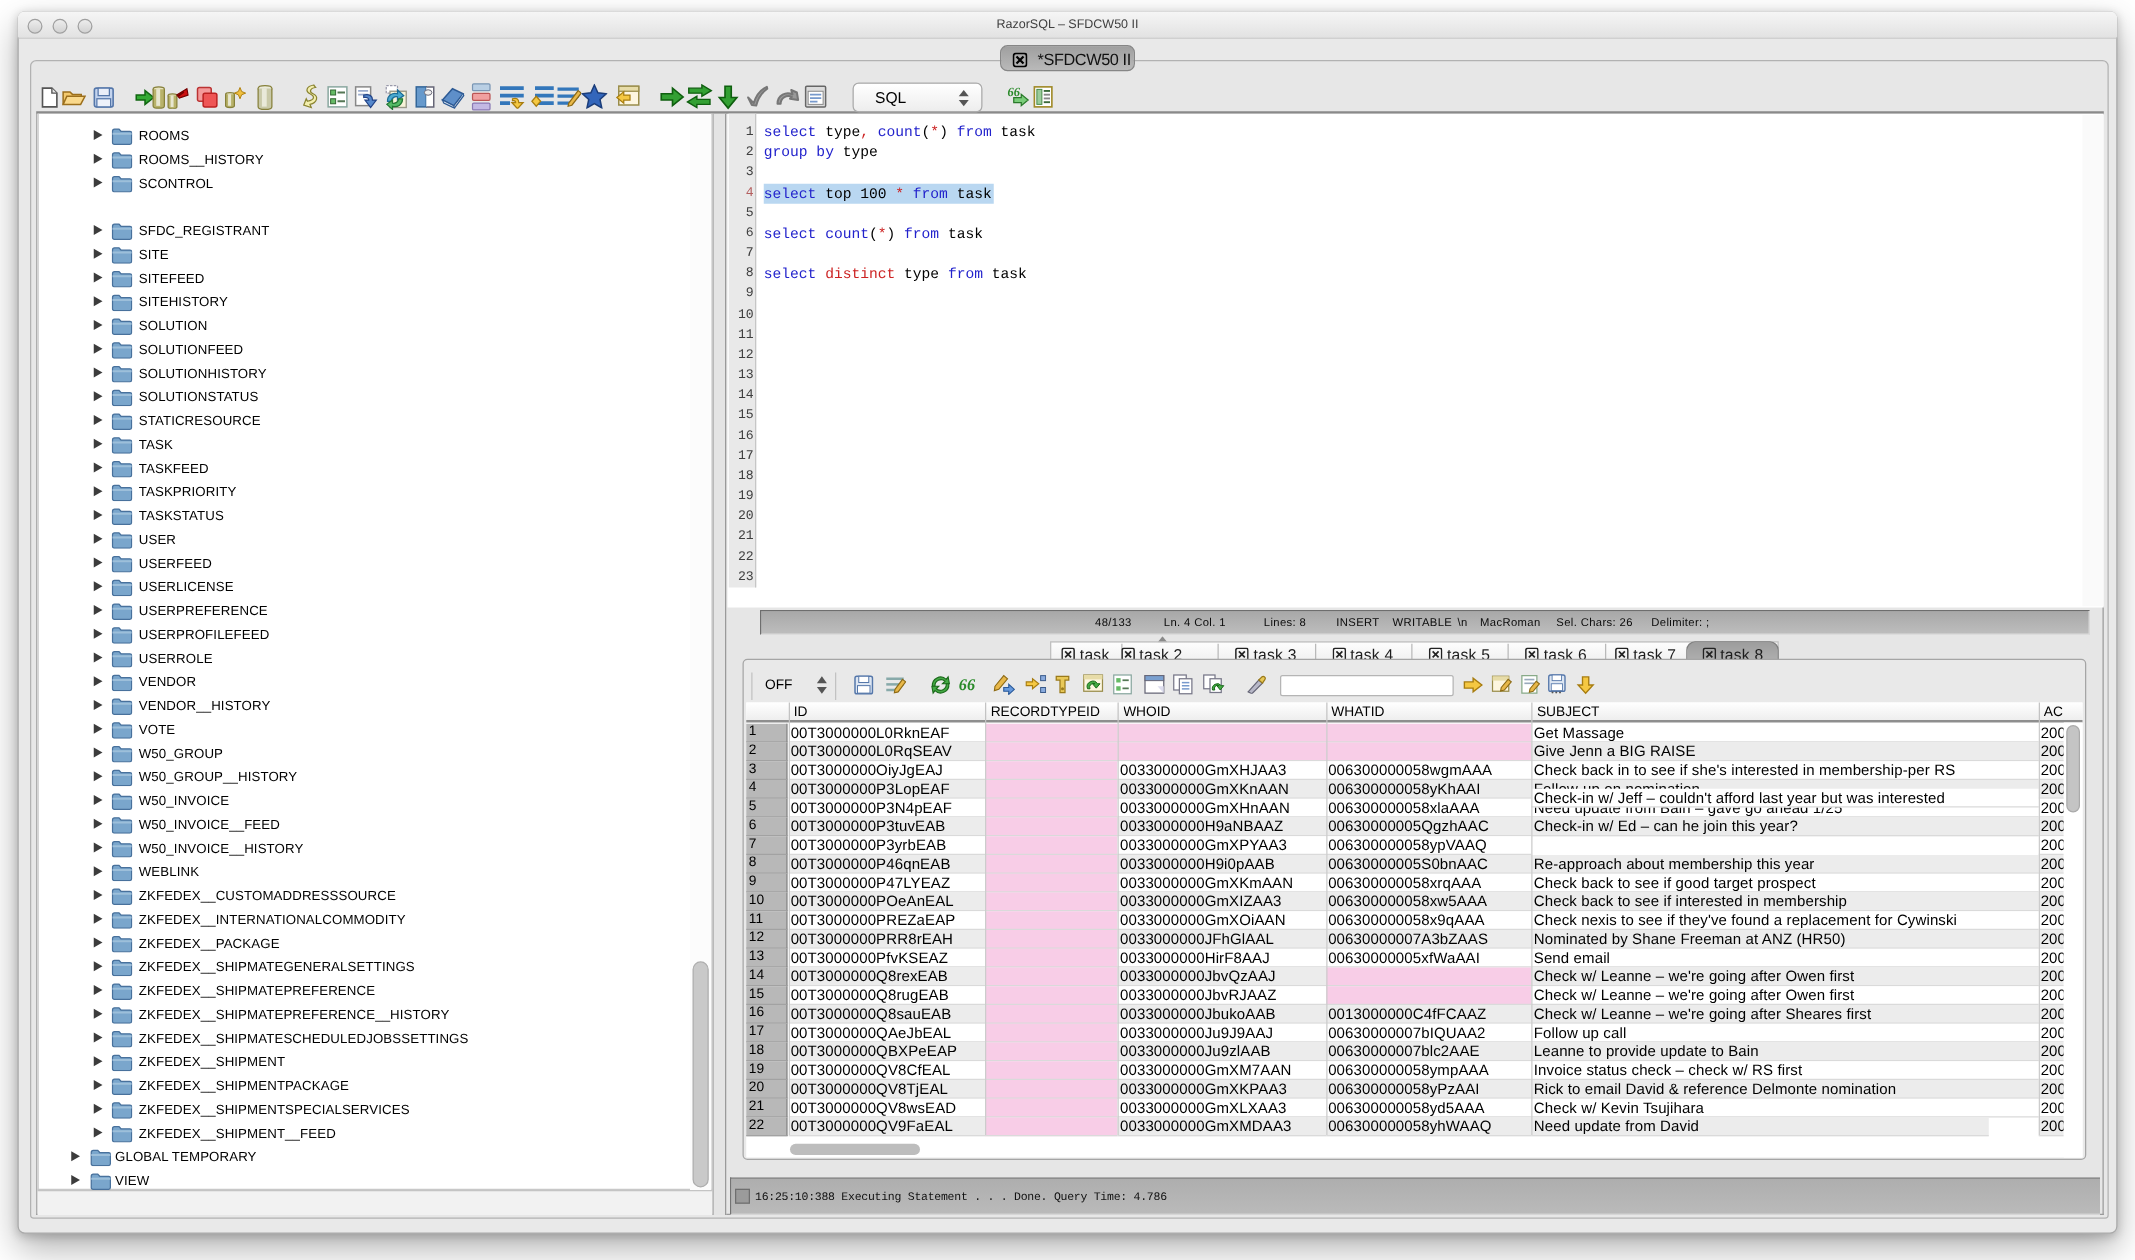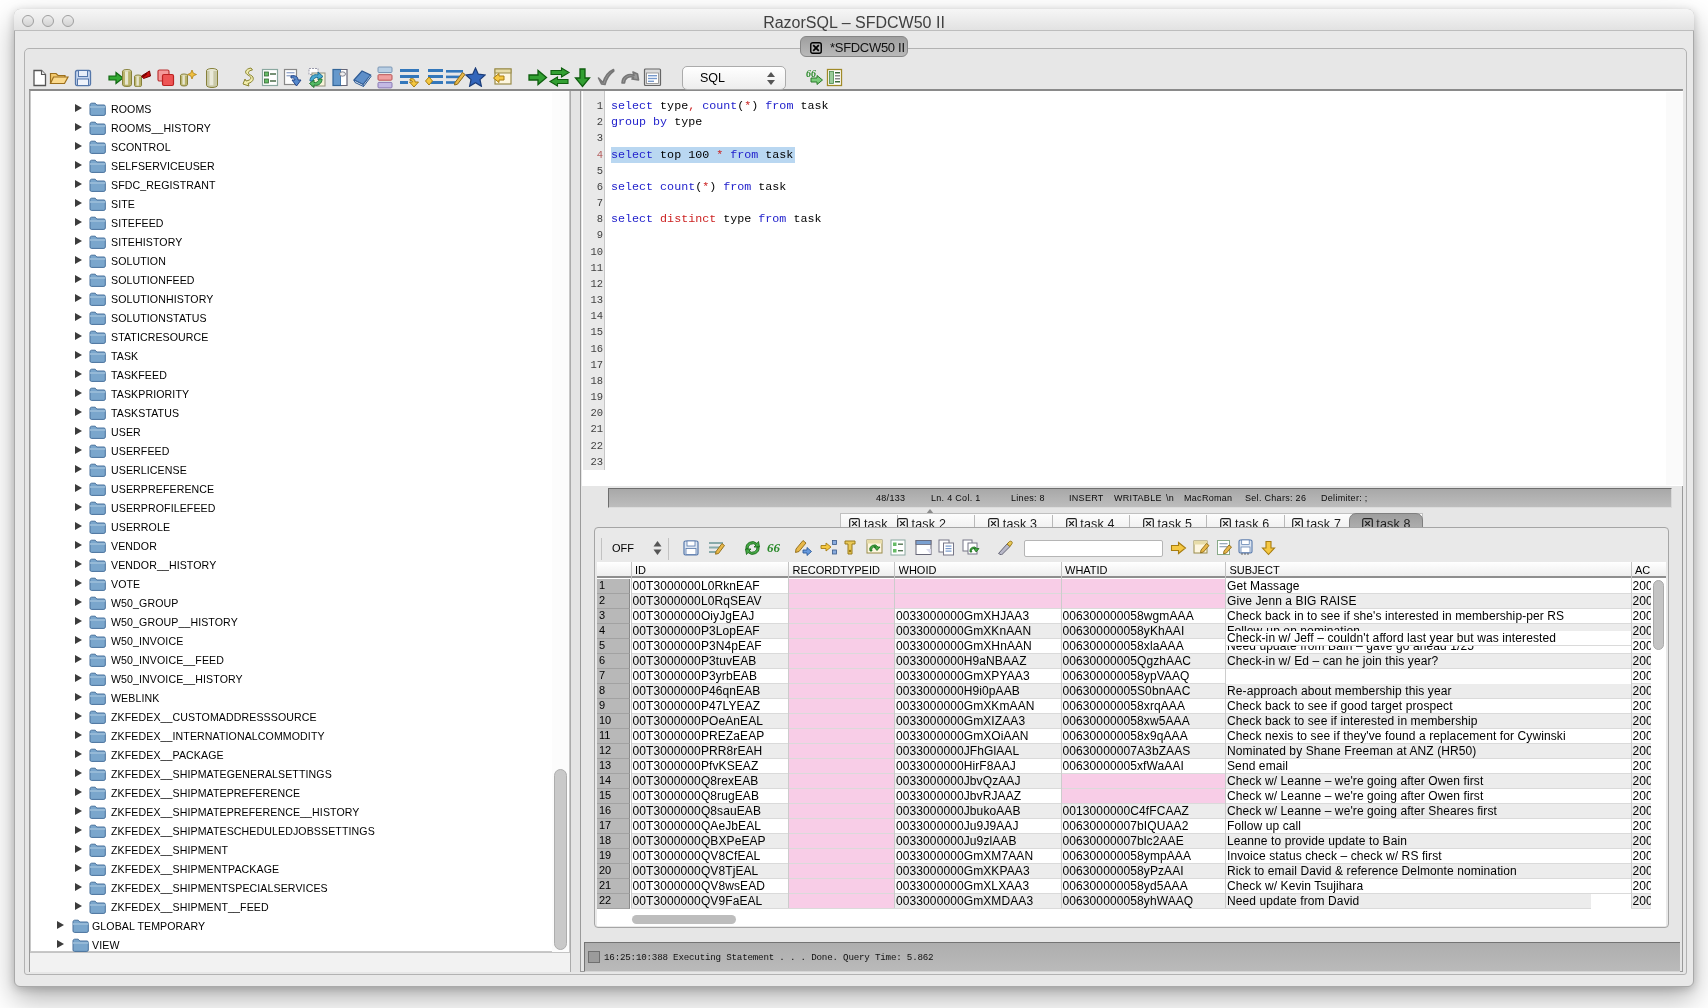--- a/index.html
+++ b/index.html
@@ -6,21 +6,21 @@
 #page { position:relative; width:1708px; height:1008px; overflow:hidden; }
 .abs { position:absolute; }
 #win { left:14px; top:9px; width:1680px; height:978px; background:#e9e9e9;
   border:1px solid #a9a9a9; border-radius:6px;
   box-shadow:0 12px 28px rgba(0,0,0,0.30), 0 2px 8px rgba(0,0,0,0.18); }
 #titlebar { left:14px; top:9px; width:1680px; height:22px;
   background:linear-gradient(#f6f6f6,#e2e2e2); border-bottom:1px solid #bdbdbd;
   border-radius:6px 6px 0 0; }
 .tl { top:15px; width:12px; height:12px; border-radius:50%;
   background:linear-gradient(#ededed,#d2d2d2); border:1px solid #9f9f9f; }
-#wtitle { top:14px; left:754px; width:200px; text-align:center; font-size:16px; color:#404040; }
+#wtitle { top:14px; left:754px; width:200px; text-align:center; font-size:10px; color:#404040; }
 #innerpanel { left:24px; top:48px; width:1663px; height:927px; background:#e7e7e7;
   border:1px solid #b2b2b2; border-radius:5px 5px 3px 3px; }
 #doctab { left:800px; top:36px; width:108px; height:21px;
   background:linear-gradient(#9f9f9f,#b9b9b9); border:1px solid #868686; border-radius:6px;
   font-size:13px; color:#111; }
 #doctab span.lbl { position:absolute; left:29px; top:3px; white-space:nowrap; letter-spacing:-0.3px; }
 
 #central { left:29px; top:89px; width:1654px; height:883px; background:#e6e6e6;
   border-top:2px solid #8a8a8a; border-left:1px solid #9a9a9a; border-right:1px solid #9a9a9a; border-bottom:1px solid #9a9a9a; }
 
@@ -256,28 +256,20 @@
       </svg>
       <span class="tlabel" style="left:81px">ROOMS__HISTORY</span>
     </div>
 <div class="trow" style="top:136.5px">
       <span class="tarrow" style="left:45px"></span>
       <svg class="tfolder" style="left:59px" width="17" height="14" viewBox="0 0 17 14">
         <path d="M1 3 C1 2 1.6 1.2 2.6 1.2 H6.2 L7.8 3 H15 C15.8 3 16.3 3.6 16.3 4.4 V12 C16.3 12.8 15.7 13.4 14.9 13.4 H2.4 C1.6 13.4 1 12.8 1 12 Z" fill="#7aa6cc" stroke="#48719c" stroke-width="1"></path>
         <path d="M1 5 H16.3" stroke="#9dbfda" stroke-width="1.6"></path>
       </svg>
       <span class="tlabel" style="left:81px">SCONTROL</span>
-    </div>
-<div class="trow" style="top:155.5px">
-      <span class="tarrow" style="left:45px"></span>
-      <svg class="tfolder" style="left:59px" width="17" height="14" viewBox="0 0 17 14">
-        <path d="M1 3 C1 2 1.6 1.2 2.6 1.2 H6.2 L7.8 3 H15 C15.8 3 16.3 3.6 16.3 4.4 V12 C16.3 12.8 15.7 13.4 14.9 13.4 H2.4 C1.6 13.4 1 12.8 1 12 Z" fill="#7aa6cc" stroke="#48719c" stroke-width="1"></path>
-        <path d="M1 5 H16.3" stroke="#9dbfda" stroke-width="1.6"></path>
-      </svg>
-      <span class="tlabel" style="left:81px">SELFSERVICEUSER</span>
     </div>
 <div class="trow" style="top:174.5px">
       <span class="tarrow" style="left:45px"></span>
       <svg class="tfolder" style="left:59px" width="17" height="14" viewBox="0 0 17 14">
         <path d="M1 3 C1 2 1.6 1.2 2.6 1.2 H6.2 L7.8 3 H15 C15.8 3 16.3 3.6 16.3 4.4 V12 C16.3 12.8 15.7 13.4 14.9 13.4 H2.4 C1.6 13.4 1 12.8 1 12 Z" fill="#7aa6cc" stroke="#48719c" stroke-width="1"></path>
         <path d="M1 5 H16.3" stroke="#9dbfda" stroke-width="1.6"></path>
       </svg>
       <span class="tlabel" style="left:81px">SFDC_REGISTRANT</span>
     </div>
 <div class="trow" style="top:193.5px">
@@ -959,13 +951,13 @@
 <div class="vline" style="left:788.0px"></div>
 <div class="vline" style="left:894.0px"></div>
 <div class="vline" style="left:1060.5px"></div>
 <div class="vline" style="left:1225.0px"></div>
 <div class="vline" style="left:1630.5px"></div>
 <div id="tvscroll" class="abs"></div>
     <div id="tvthumb" class="abs"></div>
 <div id="hthumb" class="abs"></div>
 <div id="bstatus" class="abs"></div>
 <div id="bsicon" class="abs"></div>
-<div id="bstext" class="abs">16:25:10:388 Executing Statement . . . Done. Query Time: 5.862</div>
+<div id="bstext" class="abs">16:25:10:388 Executing Statement . . . Done. Query Time: 4.786</div>
 </div>
 </body></html>

